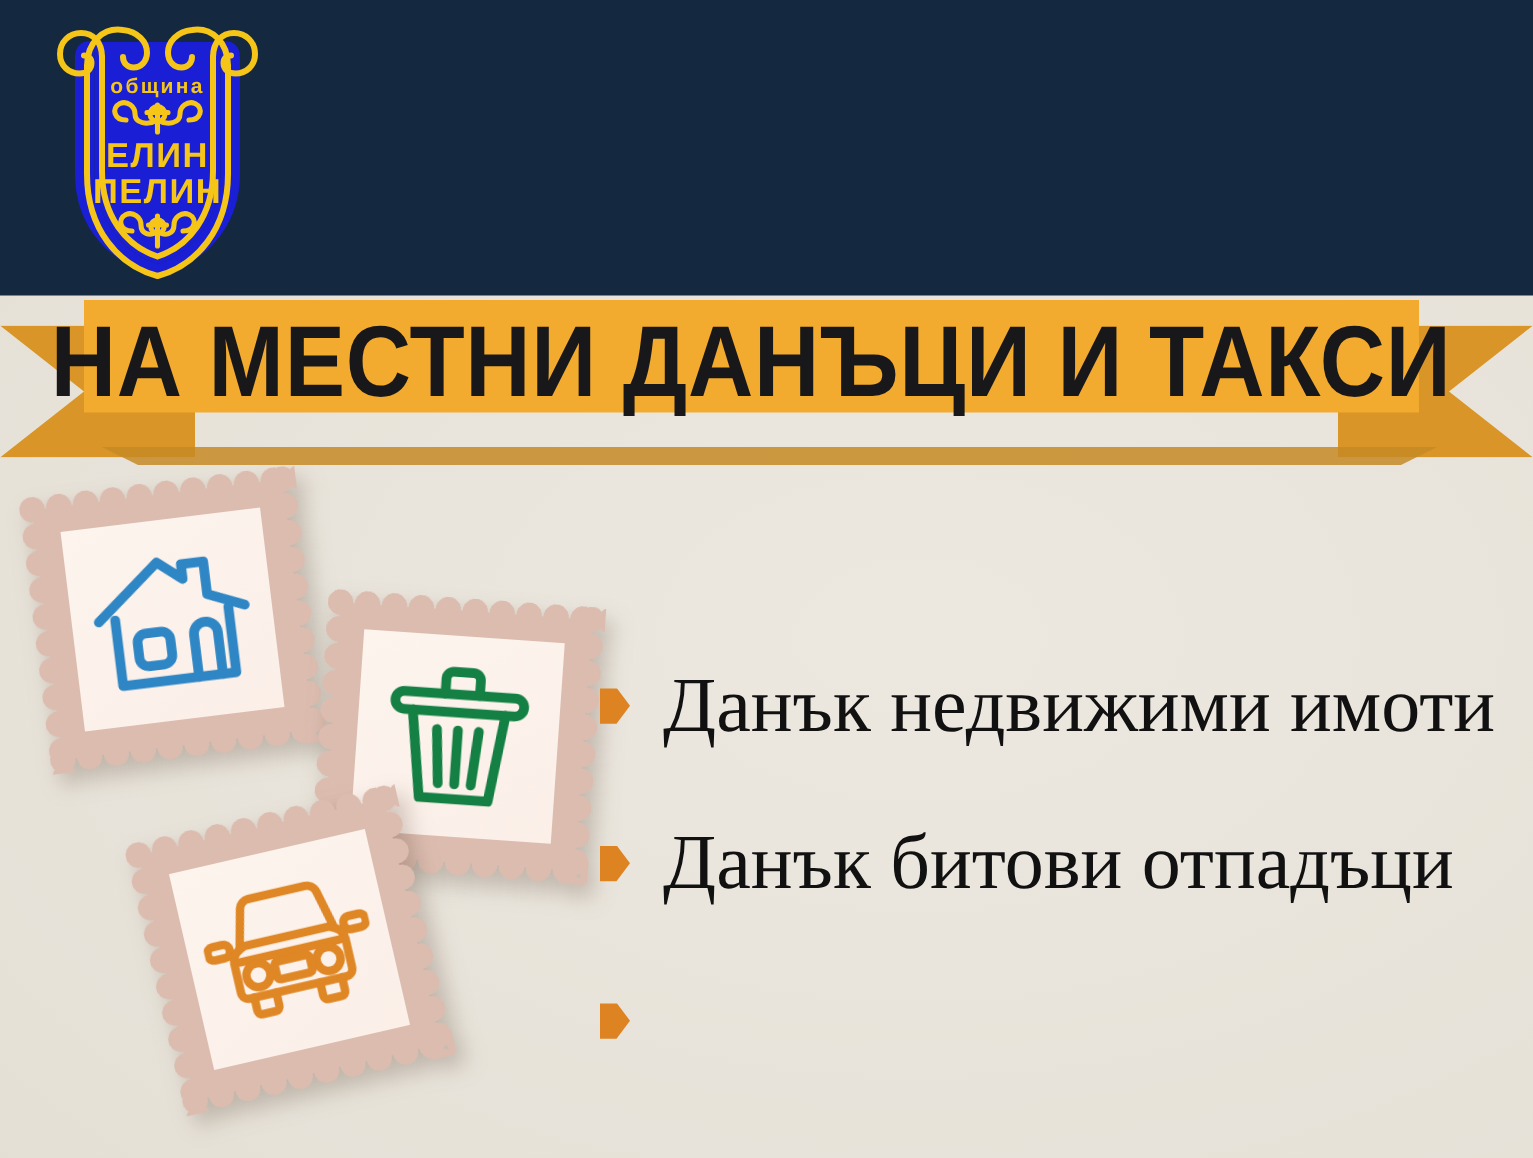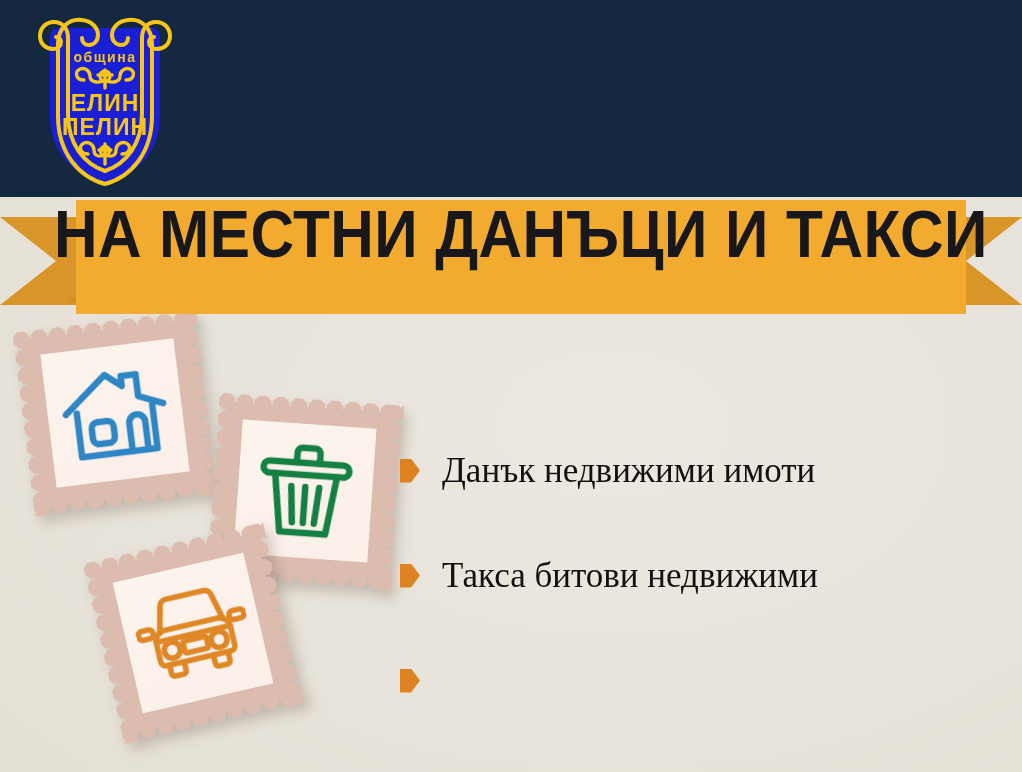--- a/index.html
+++ b/index.html
@@ -81,25 +81,25 @@
   .ribbon-shadow {
     position: absolute;
     left: 68px; top: 98px;
     width: 890px; height: 12px;
     background: #c58a24;
     clip-path: polygon(0 0, 890px 0, 866px 12px, 24px 12px);
     opacity: .85;
   }
   .ribbon-panel {
     position: absolute;
-    left: 76px; top: 0;
-    width: 890px; height: 114px;
+    left: 56px; top: 0;
+    width: 890px; height: 75px;
     background: #f3ab2f;
     display: flex;
-    align-items: flex-start;
+    align-items: flex-end;
     justify-content: center;
   }
   .ribbon-text {
     color: #18181a;
     font-family: "Liberation Sans", sans-serif;
     font-weight: bold;
     font-size: 67px;
     line-height: 67px;
     letter-spacing: 0.5px;
     white-space: nowrap;
@@ -159,21 +159,21 @@
   }
   .bullet-mark {
     flex: 0 0 auto;
     width: 20px; height: 24px;
     margin-right: 22px;
     background: #dd8321;
     clip-path: polygon(0 0, 11px 0, 20px 12px, 11px 24px, 0 24px, 0 0);
   }
   .bullet-label {
     font-family: "Liberation Serif", serif;
-    font-size: 35px;
+    font-size: 52px;
     line-height: 50px;
     color: #111111;
     white-space: nowrap;
   }
 </style>
 </head>
 <body>
 
 <div id="poster">
 
@@ -278,21 +278,21 @@
 
   <div class="bullets">
 
     <div class="bullet-row">
       <span class="bullet-mark"></span>
       <span class="bullet-label">Данък недвижими имоти</span>
     </div>
 
     <div class="bullet-row">
       <span class="bullet-mark"></span>
-      <span class="bullet-label">Такса битови недвижими</span>
+      <span class="bullet-label">Данък битови отпадъци</span>
     </div>
 
     <div class="bullet-row">
       <span class="bullet-mark"></span>
     </div>
 
   </div>
 
 </div>
 

